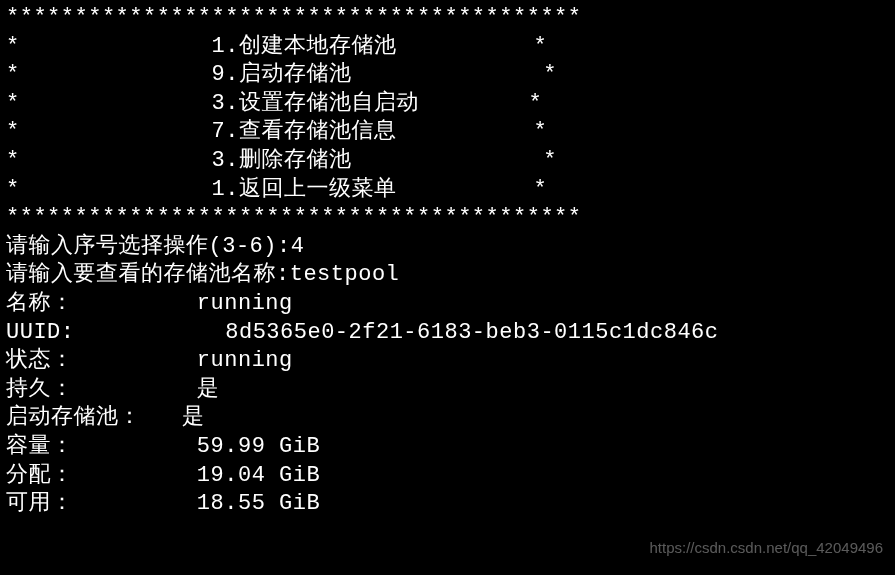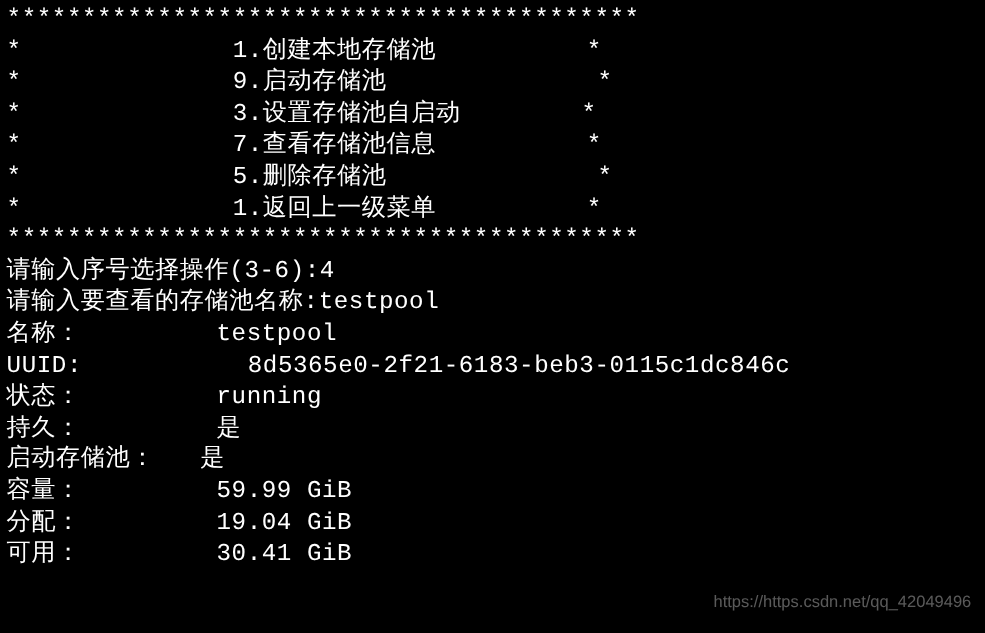--- a/index.html
+++ b/index.html
@@ -34,27 +34,27 @@
     }
   </style>
 </head>
 <body>
 
 <div class="line">******************************************</div>
 <div class="line"><span>*              1.创建本地存储池          *</span></div>
 <div class="line"><span>*              9.启动存储池              *</span></div>
 <div class="line"><span>*              3.设置存储池自启动        *</span></div>
 <div class="line"><span>*              7.查看存储池信息          *</span></div>
-<div class="line"><span>*              5.删除存储池              *</span></div>
+<div class="line"><span>*              3.删除存储池              *</span></div>
 <div class="line"><span>*              1.返回上一级菜单          *</span></div>
 <div class="line">******************************************</div>
 <div class="line"><span>请输入序号选择操作(3-6):</span><span>4</span></div>
 <div class="line"><span>请输入要查看的存储池名称:</span><span>testpool</span></div>
-<div class="line"><span>名称：         testpool</span></div>
+<div class="line"><span>名称：         running</span></div>
 <div class="line"><span>UUID:           8d5365e0-2f21-6183-beb3-0115c1dc846c</span></div>
 <div class="line"><span>状态：         running</span></div>
 <div class="line"><span>持久：         是</span></div>
 <div class="line"><span>启动存储池：   是</span></div>
 <div class="line"><span>容量：         59.99 GiB</span></div>
 <div class="line"><span>分配：         19.04 GiB</span></div>
-<div class="line"><span>可用：         30.41 GiB</span></div>
+<div class="line"><span>可用：         18.55 GiB</span></div>
 
-<div class="watermark">https://https.csdn.net/qq_42049496</div>
+<div class="watermark">https://csdn.csdn.net/qq_42049496</div>
 
 </body></html>

